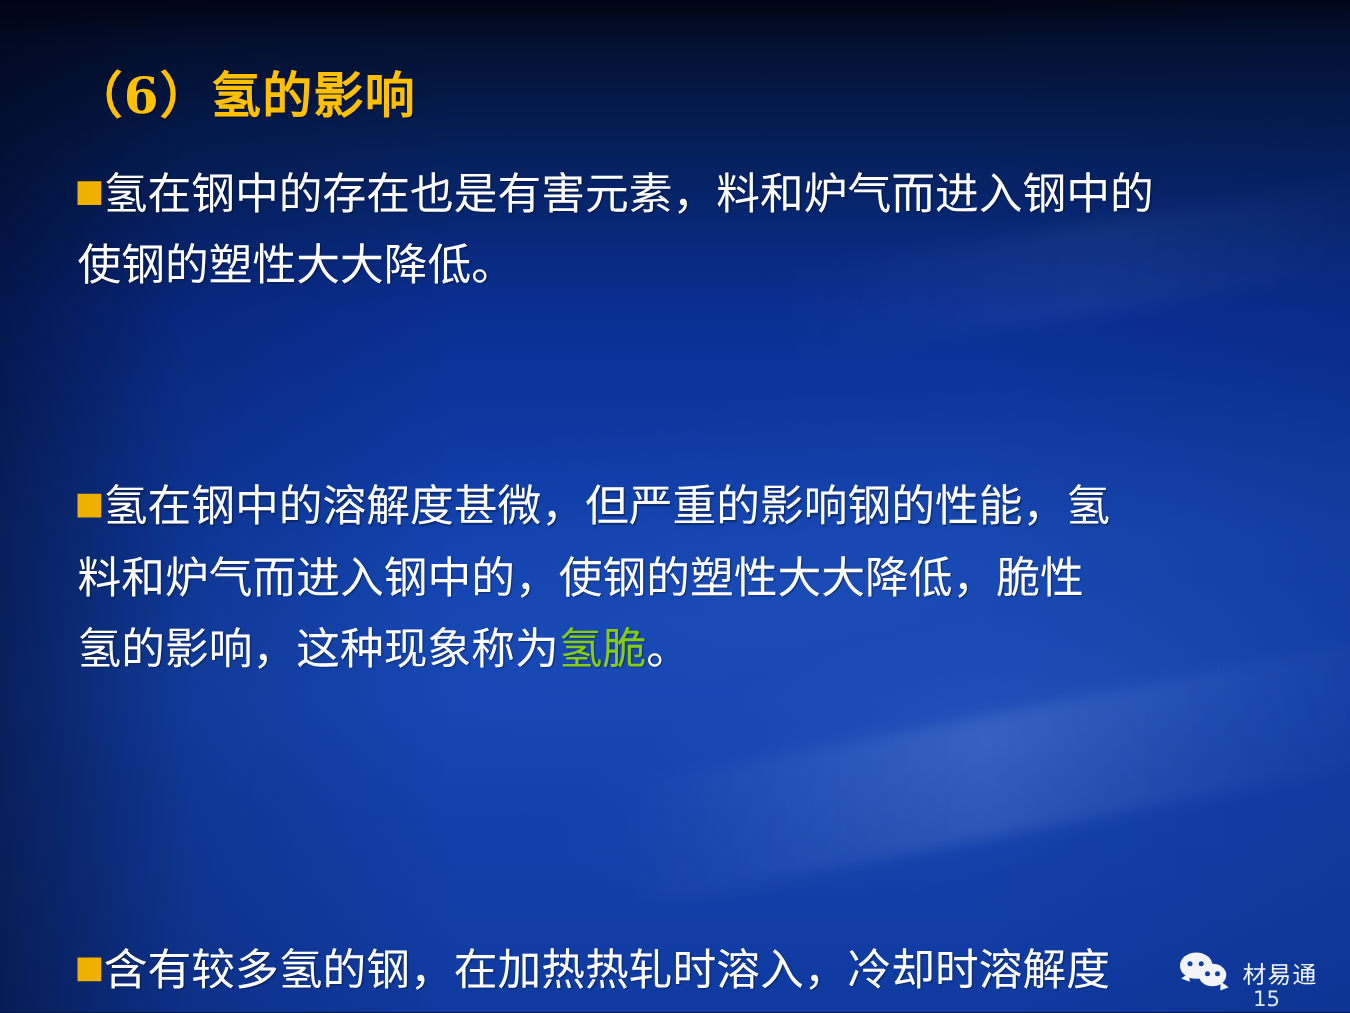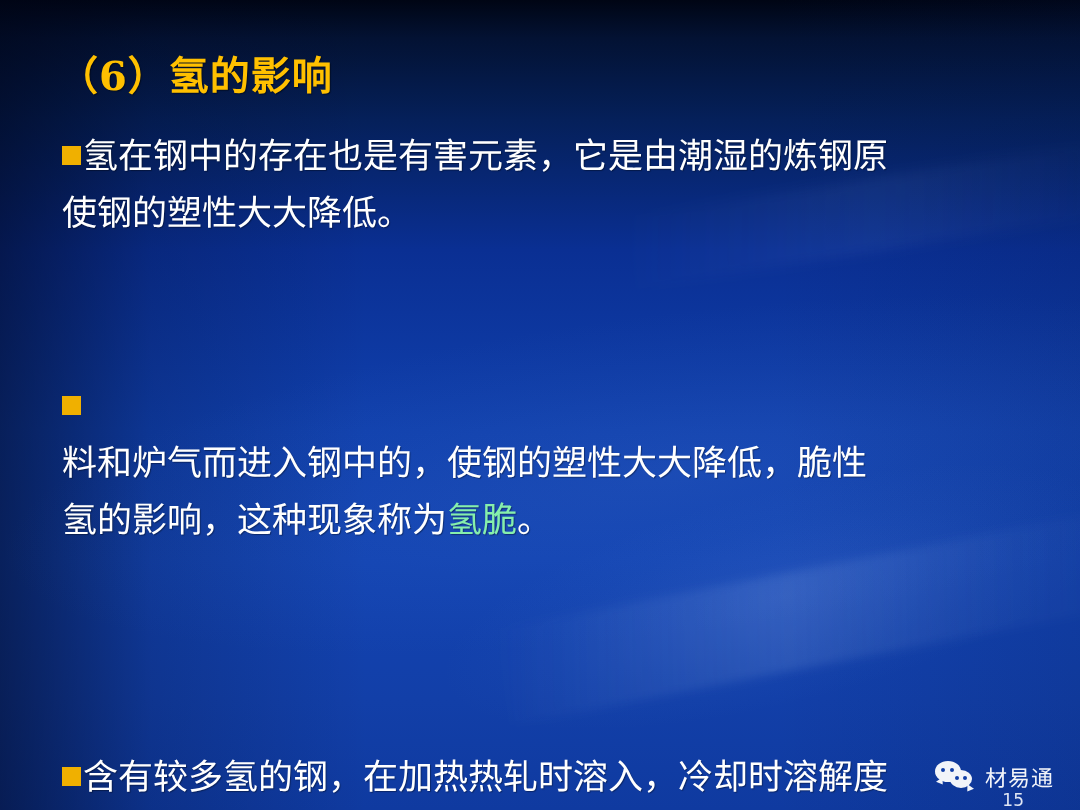--- a/index.html
+++ b/index.html
@@ -125,21 +125,21 @@
   }
   .bullet {
     display: inline-block;
     width: 19px;
     height: 19px;
     background: #f0b000;
     vertical-align: 3px;
     margin-right: 2px;
   }
   .hl-red {
-    color: #86efac;
+    color: #84cc16;
   }
   .para-line {
     white-space: nowrap;
   }
 
   
   #p1 { top: 128px; }
   #p2 { top: 264px; }
   #p3 { top: 464px; }
 
@@ -188,21 +188,21 @@
     width: 4px; height: 4px;
     border-radius: 50%;
     background: #123fa8;
   }
   .wx-eye.e1 { left: 6px;  top: 7px; }
   .wx-eye.e2 { left: 15px; top: 7px; }
   .wx-eye.e3 { left: 20px; top: 15px; }
   .wx-eye.e4 { left: 28px; top: 15px; }
   .wm-text {
     color: #ffffff;
-    font-size: 22px;
+    font-size: 19px;
     font-family: "DejaVu Sans", "Liberation Sans", sans-serif;
     letter-spacing: 1px;
   }
   .page-number {
     position: absolute;
     right: 56px;
     bottom: 0;
     color: #dfe6f4;
     font-size: 17px;
     font-family: "DejaVu Sans", "Liberation Sans", sans-serif;
@@ -219,30 +219,30 @@
   <div class="bg-swirl-b"></div>
   <div class="bg-streak"></div>
   <div class="bg-streak2"></div>
 
   <div class="content">
 
     <div class="slide-title">（6）氢的影响</div>
 
     <div class="body-block para" id="p1">
       <div class="para-line">
-        <span class="bullet"></span><span>氢在钢中的存在也是有害元素，它是由潮湿的炼钢原</span>
+        <span class="bullet"></span><span>氢在钢中的存在也是有害元素，料和炉气而进入钢中的</span>
       </div>
       <div class="para-line">
         <span>使钢的塑性大大降低。</span>
       </div>
     </div>
 
     <div class="body-block para" id="p2">
       <div class="para-line">
-        <span class="bullet"></span>
+        <span class="bullet"></span><span>氢在钢中的溶解度甚微，但严重的影响钢的性能，氢</span>
       </div>
       <div class="para-line">
         <span>料和炉气而进入钢中的，使钢的塑性大大降低，脆性</span>
       </div>
       <div class="para-line">
         <span>氢的影响，这种现象称为</span><span class="hl-red">氢脆</span><span>。</span>
       </div>
     </div>
 
     <div class="body-block para" id="p3">

